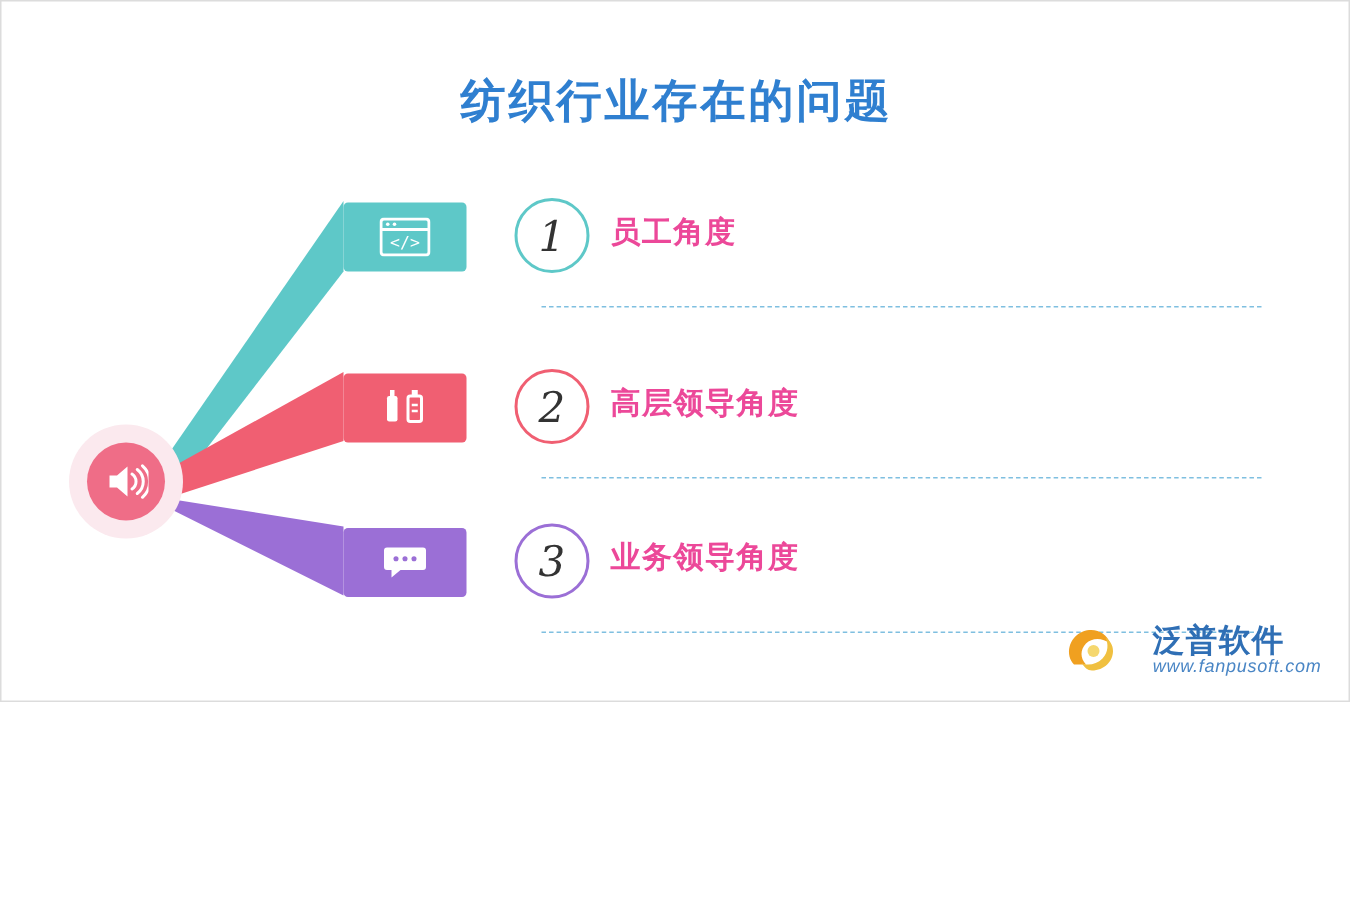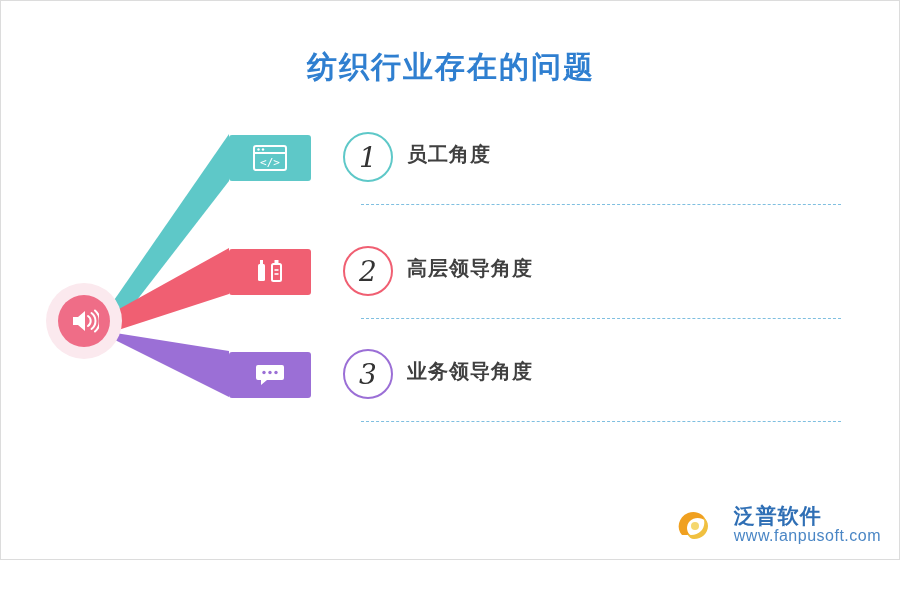--- a/index.html
+++ b/index.html
@@ -9,21 +9,21 @@
   body {
     width: 900px;
     height: 600px;
     background: #ffffff;
     font-family: "Liberation Sans", sans-serif;
     overflow: hidden;
   }
   #page {
     position: relative;
     width: 900px;
-    height: 560px;
+    height: 468px;
     box-sizing: border-box;
     border: 1px solid #dcdcdc;
     background: #ffffff;
     padding-left: 28px;
   }
   #title {
     position: absolute;
     top: 46px;
     left: 0;
     width: 900px;
@@ -73,21 +73,21 @@
     color: #333333;
     background: #ffffff;
   }
   .row-label {
     position: absolute;
     left: 178px;
     top: 6px;
     font-family: "DejaVu Serif", "Liberation Serif", serif;
     font-weight: bold;
     font-size: 20px;
-    color: #404040;
+    color: #ec4899;
     white-space: nowrap;
     letter-spacing: 1px;
   }
   .dash-line {
     position: absolute;
     left: 360px;
     width: 480px;
     height: 0;
     border-top: 1px dashed #7fbfe0;
   }
@@ -130,23 +130,24 @@
   }
   #logo-name {
     font-family: "DejaVu Serif", "Liberation Serif", serif;
     font-weight: bold;
     font-size: 21px;
     color: #2f6fb5;
     letter-spacing: 1px;
   }
   #logo-url {
     font-family: "Liberation Sans", sans-serif;
-    font-size: 16px;
+    font-size: 12px;
     color: #4a86c5;
     letter-spacing: 0.5px;
+    font-style: italic;
   }
 </style>
 </head>
 <body>
 
 <div id="page">
 
   <div id="title">纺织行业存在的问题</div>
 
   <svg id="diagram" width="900" height="600">

